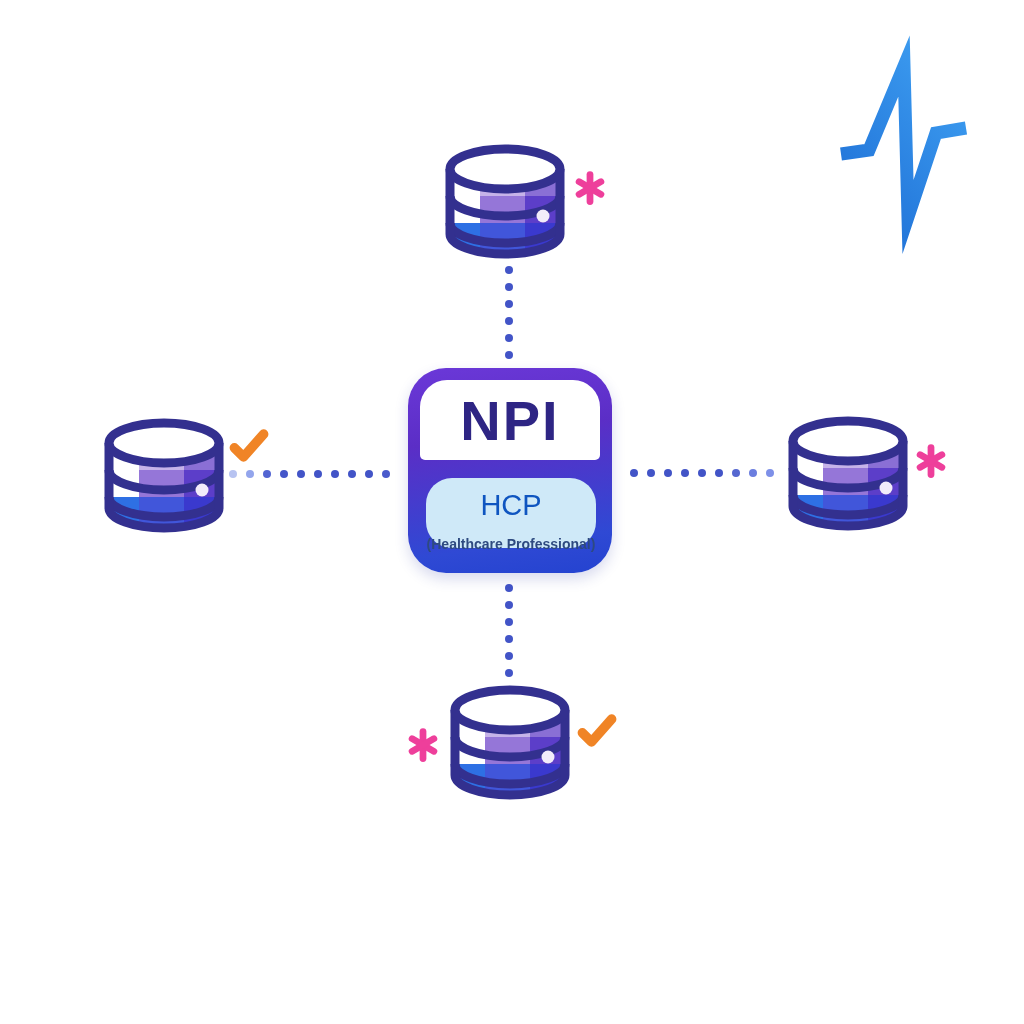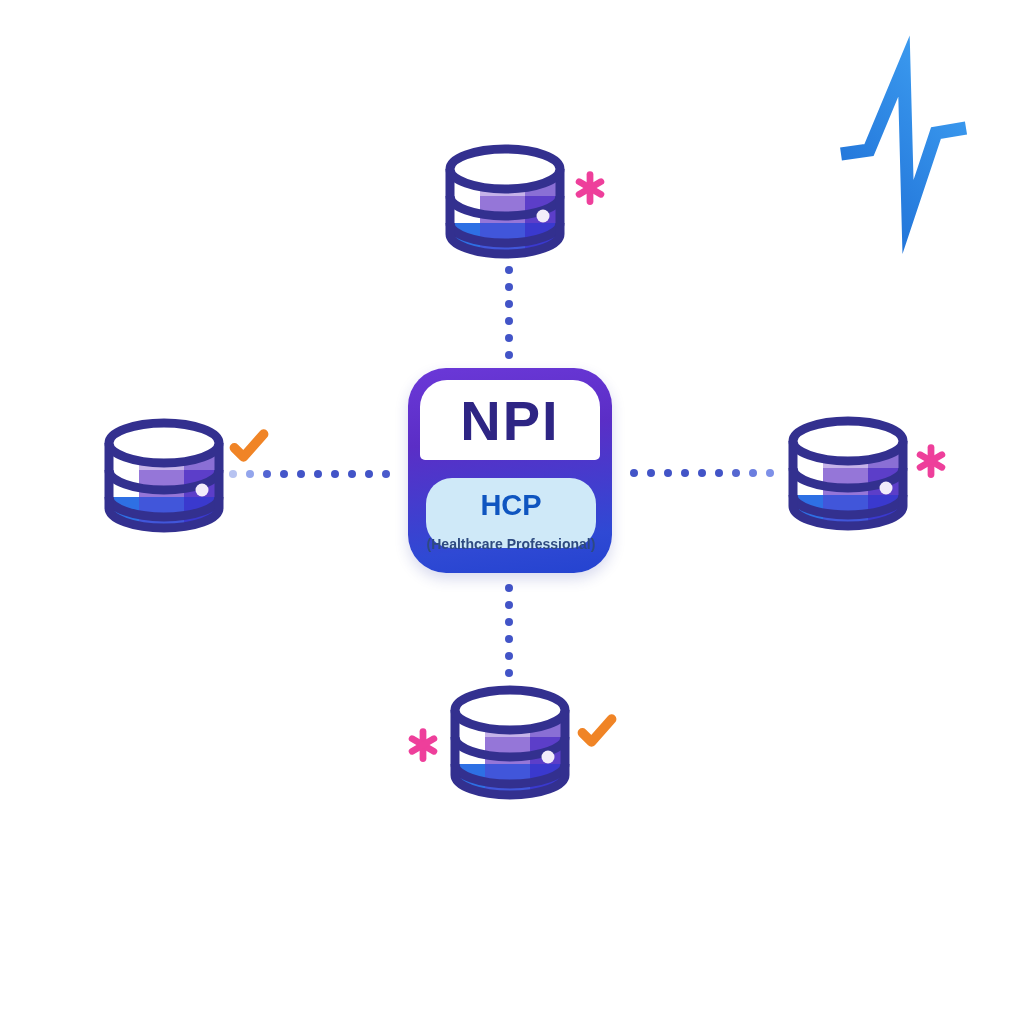--- a/index.html
+++ b/index.html
@@ -39,21 +39,21 @@
         border-radius:38px;
         background:linear-gradient(172deg,#6B38D8 0%,#5B2EC6 34%,#2F49D4 82%,#2443D0 100%);
         box-shadow:0 6px 14px rgba(40,50,160,0.18);}
   .card-header{position:absolute;left:12px;top:12px;width:180px;height:80px;
         background:#ffffff;border-radius:27px 27px 5px 5px;
         display:flex;align-items:center;justify-content:center;}
   .npi-title{font-size:56px;font-weight:800;letter-spacing:2px;color:#2E2584;}
   .hcp-panel{position:absolute;left:18px;top:110px;width:170px;height:70px;
         background:#CFE9F8;border-radius:26px;
         display:flex;flex-direction:column;align-items:center;justify-content:center;}
-  .hcp-title{font-size:29px;font-weight:700;color:#0F55C0;line-height:1.05;margin-top:16px;}
+  .hcp-title{font-size:29px;font-weight:400;color:#0F55C0;line-height:1.05;margin-top:16px;}
   .hcp-detail{font-size:14px;font-weight:600;color:#2E4A80;margin-top:16px;white-space:nowrap;}
 
   
   .logo{position:absolute;left:825px;top:45px;width:150px;height:185px;}
   .logo svg{display:block;width:150px;height:185px;overflow:visible;}
 
   .defs-svg{position:absolute;width:0;height:0;overflow:hidden;}
 </style>
 </head>
 <body>

